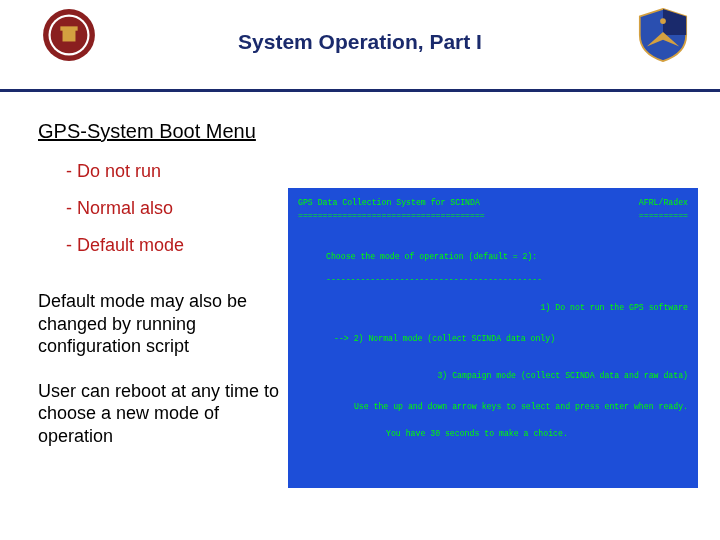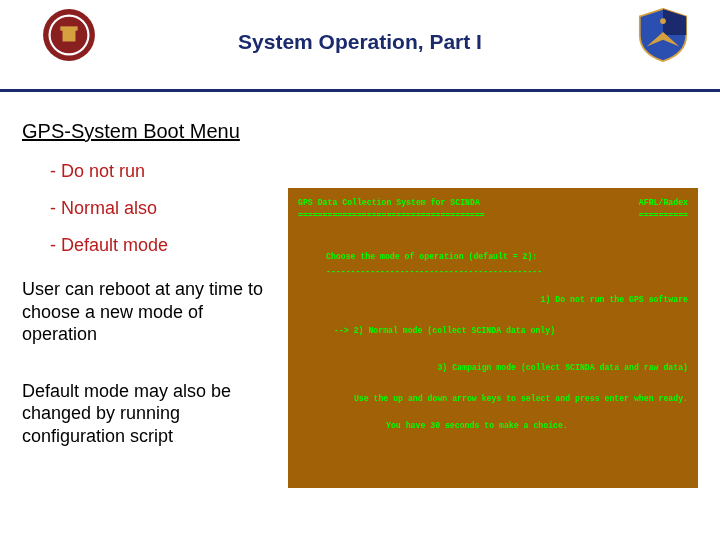--- a/index.html
+++ b/index.html
@@ -39,20 +39,21 @@
   .title {
     text-align: center;
     padding-top: 30px;
     font-size: 21px;
     font-weight: bold;
     color: #1a2a6c;
   }
   .content {
     position: relative;
     padding: 12px 22px 0 22px;
+    margin-left: 16px;
   }
   .subhead {
     font-size: 20px;
     text-decoration: underline;
     color: #000;
     margin-bottom: 14px;
   }
   .left-col {
     position: absolute;
     left: 22px;
@@ -74,43 +75,43 @@
     line-height: 1.25;
     margin-top: 22px;
   }
   .para2 { margin-top: 34px; }
   .terminal {
     position: absolute;
     left: 288px;
     top: 188px;
     width: 410px;
     height: 300px;
-    background: #a16207;
+    background: #1d4ed8;
     color: #0f0;
     font-family: "Courier New", monospace;
     font-size: 8.2px;
     padding: 8px 10px;
     line-height: 1.6;
-    font-weight: bold;
+    font-weight: normal;
   }
   .term-head {
     display: flex;
     justify-content: space-between;
   }
   .term-head-left { white-space: nowrap; }
   .term-head-right { white-space: nowrap; }
   .term-dashes {
     color: #0f0;
     letter-spacing: 0;
   }
   .term-body {
     margin-top: 28px;
     padding-left: 28px;
   }
-  .term-prompt { margin-bottom: 2px; }
+  .term-prompt { margin-bottom: 10px; }
   .term-sep {
     color: #0f0;
     margin-bottom: 14px;
     letter-spacing: 0;
   }
   .term-opt {
     padding-left: 36px;
     margin-bottom: 18px;
     text-align: right;
   }
@@ -155,22 +156,22 @@
 </div>
 
 <div class="content">
   <div class="left-col">
     <div class="subhead">GPS-System Boot Menu</div>
     <div class="bullets">
       <div>- Do not run</div>
       <div>- Normal also</div>
       <div>- Default mode</div>
     </div>
+    <div class="para para2">Default mode may also be changed by running configuration script</div>
     <div class="para">User can reboot at any time to choose a new mode of operation</div>
-    <div class="para para2">Default mode may also be changed by running configuration script</div>
   </div>
 </div>
 
 <div class="terminal">
   <div class="term-head">
     <span class="term-head-left">GPS Data Collection System for SCINDA</span>
     <span class="term-head-right">AFRL/Radex</span>
   </div>
   <div class="term-head">
     <span class="term-dashes">======================================</span>

